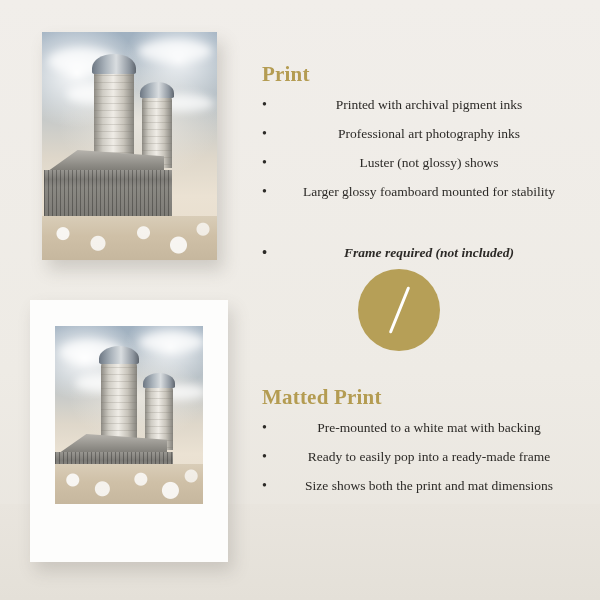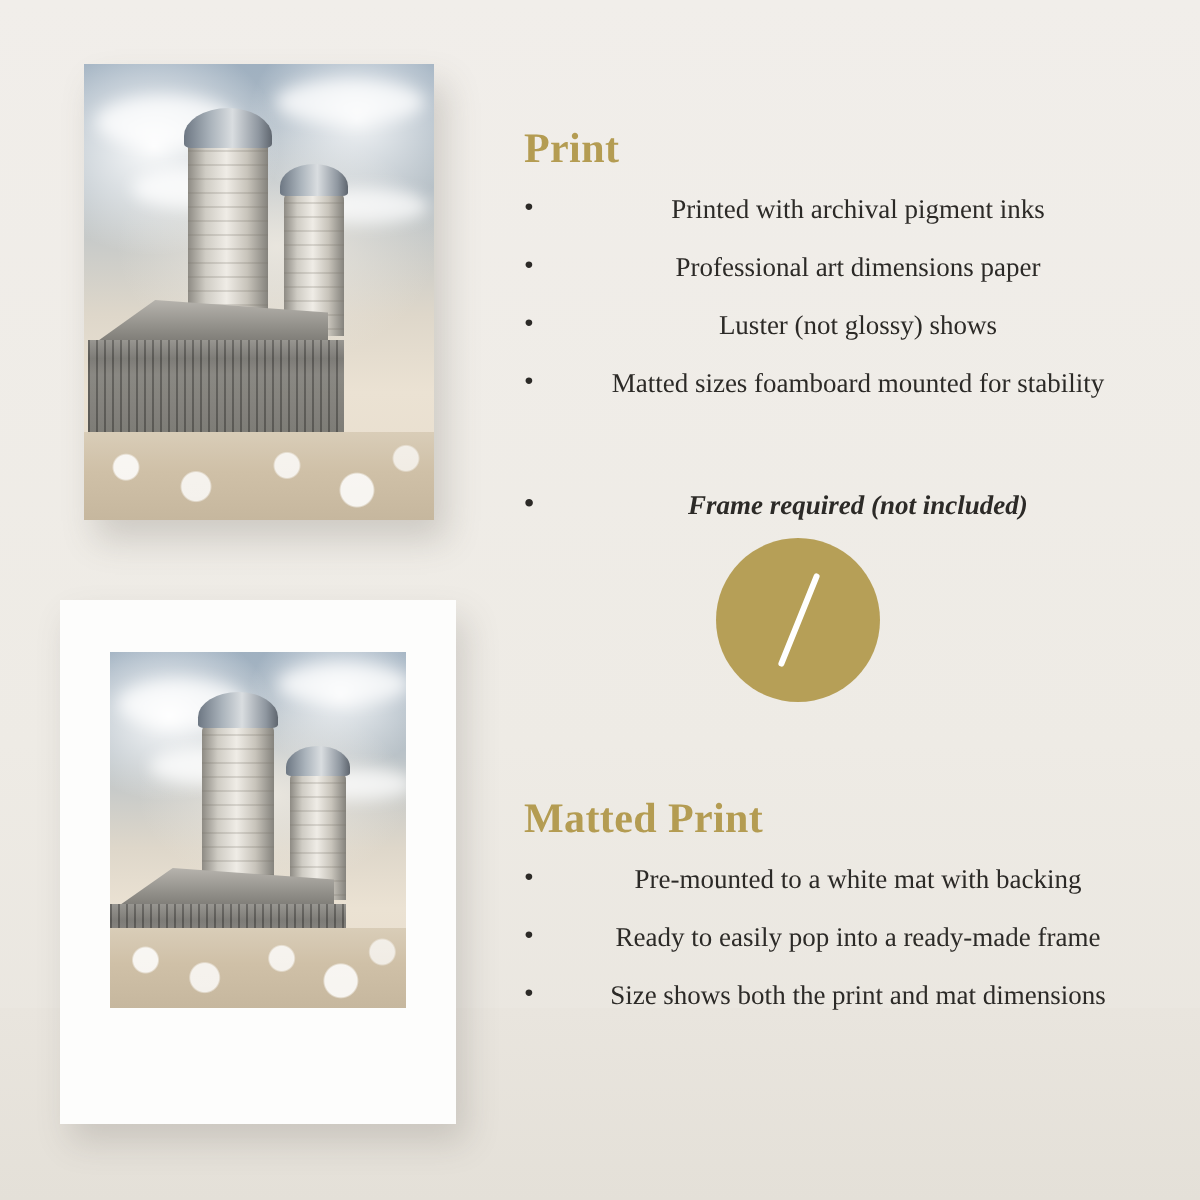--- a/index.html
+++ b/index.html
@@ -125,21 +125,21 @@
     bottom: 58px;
   }
 
   
   .section {
     position: absolute;
     left: 262px;
     width: 320px;
   }
   .section-print { top: 62px; }
-  .section-matted { top: 397px; }
+  .section-matted { top: 385px; }
 
   .heading {
     font-family: "Liberation Serif", serif;
     font-weight: bold;
     font-size: 21px;
     color: #b49c52;
     margin: 0 0 10px 0;
     letter-spacing: 0.2px;
   }
   ul.bullets {
@@ -249,23 +249,23 @@
         </div>
 
       <div class="field" style="height:40px;"></div>
     </div>
   </div>
 
   <div class="section section-print">
     <h2 class="heading">Print</h2>
     <ul class="bullets">
       <li>Printed with archival pigment inks</li>
-      <li>Professional art dimensions paper</li>
+      <li>Professional art photography inks</li>
       <li>Luster (not glossy) shows</li>
-      <li>Matted sizes foamboard mounted for stability</li>
+      <li>Larger glossy foamboard mounted for stability</li>
       <li class="emph">Frame required (not included)</li>
     </ul>
   </div>
 
   <div class="badge">
     <div class="slash"></div>
   </div>
 
   <div class="section section-matted">
     <h2 class="heading">Matted Print</h2>

